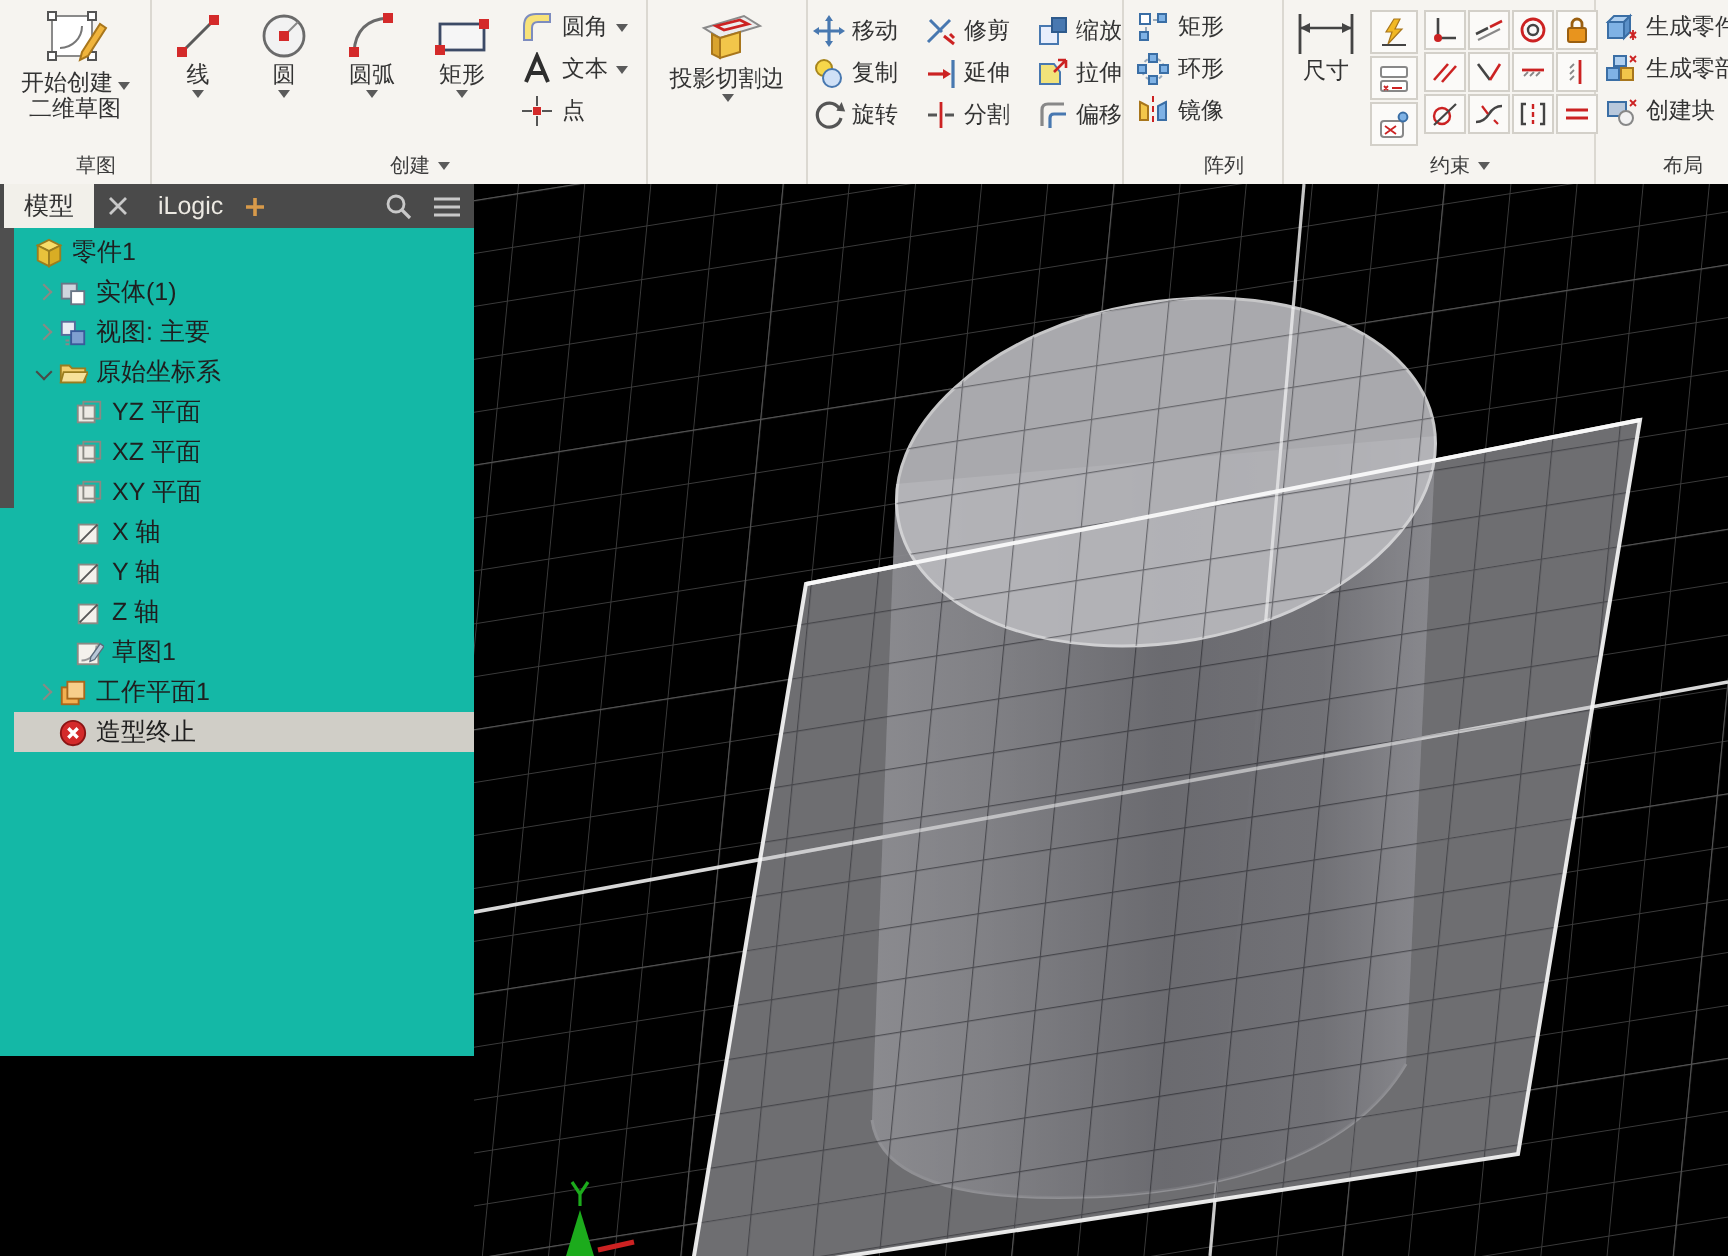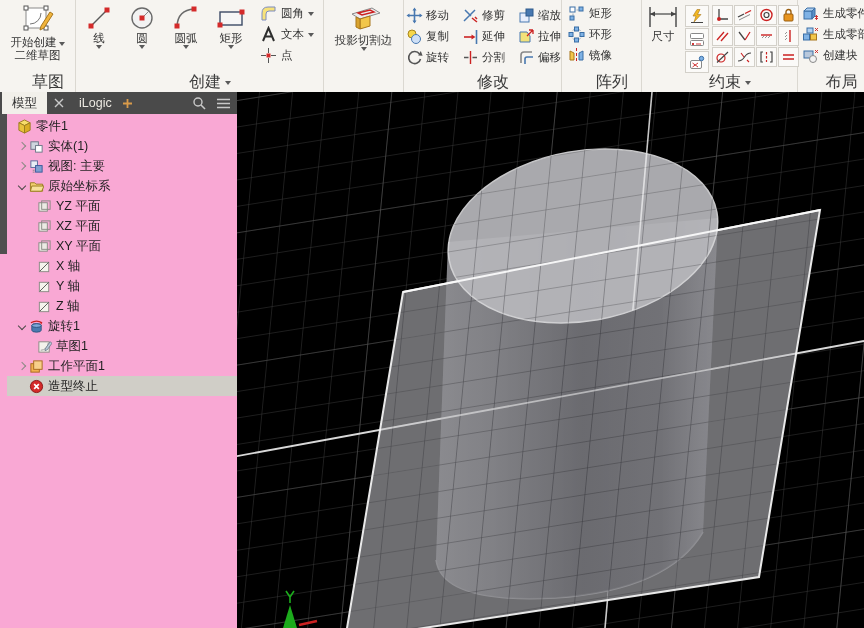--- a/index.html
+++ b/index.html
@@ -4,36 +4,36 @@
 <style>
   html,body{margin:0;padding:0;}
   body{width:864px;height:628px;overflow:hidden;position:relative;
        font-family:"Liberation Sans","DejaVu Sans",sans-serif;background:#000;}
   
   .ribbon{position:absolute;left:0;top:0;width:864px;height:92px;background:#f6f4f0;
           border-bottom:1px solid #b9b6ae;display:flex;align-items:stretch;}
   .rpanel{display:flex;flex-direction:column;border-right:1px solid #dbd8d1;box-sizing:border-box;}
   .pcontent{flex:1;display:flex;align-items:flex-start;padding:3px 2px 0 2px;}
   .plabel{height:19px;display:flex;align-items:center;justify-content:center;gap:4px;
-          font-size:16px;color:#3d3d3d;margin-left:21px;}
+          font-size:10px;color:#3d3d3d;margin-left:21px;}
   .tri{width:0;height:0;border-left:3.5px solid transparent;border-right:3.5px solid transparent;
        border-top:4px solid #5a5a5a;display:inline-block;}
   .bigbtn{display:flex;flex-direction:column;align-items:center;font-size:11.5px;color:#333;
           padding:1px 3px;cursor:default;}
   .bigbtn .blabel{line-height:13px;text-align:center;white-space:nowrap;}
   .smallrow{display:flex;align-items:center;gap:4px;font-size:11.5px;color:#333;height:21px;white-space:nowrap;}
   .mgrid{display:grid;grid-template-columns:56px 56px 52px;grid-auto-rows:21px;align-items:center;}
   .mitem{display:flex;align-items:center;gap:3px;font-size:11.5px;color:#333;white-space:nowrap;}
   .cgrid{display:grid;grid-template-columns:repeat(4,21px);grid-auto-rows:20px;gap:1px;margin-top:2px;}
   .cbtn{border:1px solid #d3d0c9;background:#fbfaf8;display:flex;align-items:center;justify-content:center;}
   .scol{display:flex;flex-direction:column;gap:1px;margin:2px 3px 0 3px;}
   .sbtn{width:22px;height:20px;border:1px solid #d3d0c9;background:#fbfaf8;
         display:flex;align-items:center;justify-content:center;}
   
-  .browser{position:absolute;left:0;top:92px;width:237px;height:536px;background:#f9a8d4;}
+  .browser{position:absolute;left:0;top:92px;width:237px;height:436px;background:#14b8a6;}
   .tabbar{height:22px;background:#4a4a4a;display:flex;align-items:center;}
   .tab-model{background:#f2f0ea;color:#333;font-size:12.5px;height:22px;display:flex;
              align-items:center;padding:0 10px;margin-left:2px;}
   .tab-close{width:16px;height:16px;margin:0 4px;display:flex;align-items:center;justify-content:center;}
   .tab-ilogic{color:#ece9e2;font-size:12.5px;padding:0 8px;display:flex;align-items:center;height:22px;}
   .tab-plus{color:#d89a4a;margin-left:2px;display:flex;align-items:center;}
   .tb-spacer{flex:1;}
   .tb-ico{width:20px;height:20px;display:flex;align-items:center;justify-content:center;margin-right:4px;}
   .dockstrip{position:absolute;left:0;top:22px;width:7px;height:140px;background:#4f4f4f;}
   .tree{position:absolute;left:7px;top:24px;right:0;bottom:0;font-size:12.5px;color:#1f1f1f;}
@@ -224,23 +224,20 @@
         </div>
         <div class="mitem">
           <svg width="17" height="17" viewBox="0 0 17 17">
             <path d="M3 14 V6 Q3 3 6 3 H14" fill="none" stroke="#888" stroke-width="1.6"></path>
             <path d="M7 15 V10 Q7 8 9 8 H15" fill="none" stroke="#4878b0" stroke-width="1.6"></path>
           </svg>
             <span>偏移</span>
         </div>
       </div>
     </div>
-    <div class="plabel">
-        <span>修改</span>
-      </div>
   </div>
 
   <div class="rpanel" style="width:80px">
     <div class="pcontent" style="flex-direction:column;padding-left:6px">
       <div class="smallrow">
         <svg width="17" height="17" viewBox="0 0 17 17">
           <path d="M5 5 H13 M5 5 V12" stroke="#9ab" stroke-dasharray="2 1.5" fill="none"></path>
           <rect x="2" y="2" width="5" height="5" fill="#fff" stroke="#3a6ea5"></rect>
           <rect x="11" y="2" width="4" height="4" fill="#7fb2e5" stroke="#3a6ea5"></rect>
           <rect x="2" y="11" width="4" height="4" fill="#7fb2e5" stroke="#3a6ea5"></rect>
@@ -521,30 +518,20 @@
         <path d="M3 13 L12.5 3.5" stroke="#555"></path>
       </svg>
         <span>Y 轴</span>
     </div>
     <div class="trow ind2">
       <svg class="ticon" viewBox="0 0 16 16">
         <rect x="2.5" y="3.5" width="10" height="10" fill="#f4f2ec" stroke="#8a8a84"></rect>
         <path d="M3 13 L12.5 3.5" stroke="#555"></path>
       </svg>
         <span>Z 轴</span>
-    </div>
-    <div class="trow ind1">
-      <span class="chev d"></span>
-      <svg class="ticon" viewBox="0 0 16 16">
-        <path d="M3 7 Q3 5 8 5 Q13 5 13 7 V12 Q13 14 8 14 Q3 14 3 12 Z" fill="#4a7ab0" stroke="#2e5480"></path>
-        <ellipse cx="8" cy="7" rx="5" ry="2" fill="#7fa8d8" stroke="#2e5480"></ellipse>
-        <path d="M2 4 Q8 0.5 14 4" fill="none" stroke="#cc2222" stroke-width="1.3"></path>
-        <path d="M14 4 L11.5 3 L13 6 Z" fill="#cc2222"></path>
-      </svg>
-        <span>旋转1</span>
     </div>
     <div class="trow ind2">
       <svg class="ticon" viewBox="0 0 16 16">
         <rect x="2" y="3" width="11" height="11" fill="#f4f2ec" stroke="#8a8a84"></rect>
         <path d="M4 12 A8 8 0 0 0 12 4" fill="none" stroke="#999"></path>
         <polygon points="9,10 14,3 16,4.5 11,11.5 8.5,12.5" fill="#b9c8d8" stroke="#5a6a7a" stroke-width="0.7"></polygon>
       </svg>
         <span>草图1</span>
     </div>
     <div class="trow ind1">

